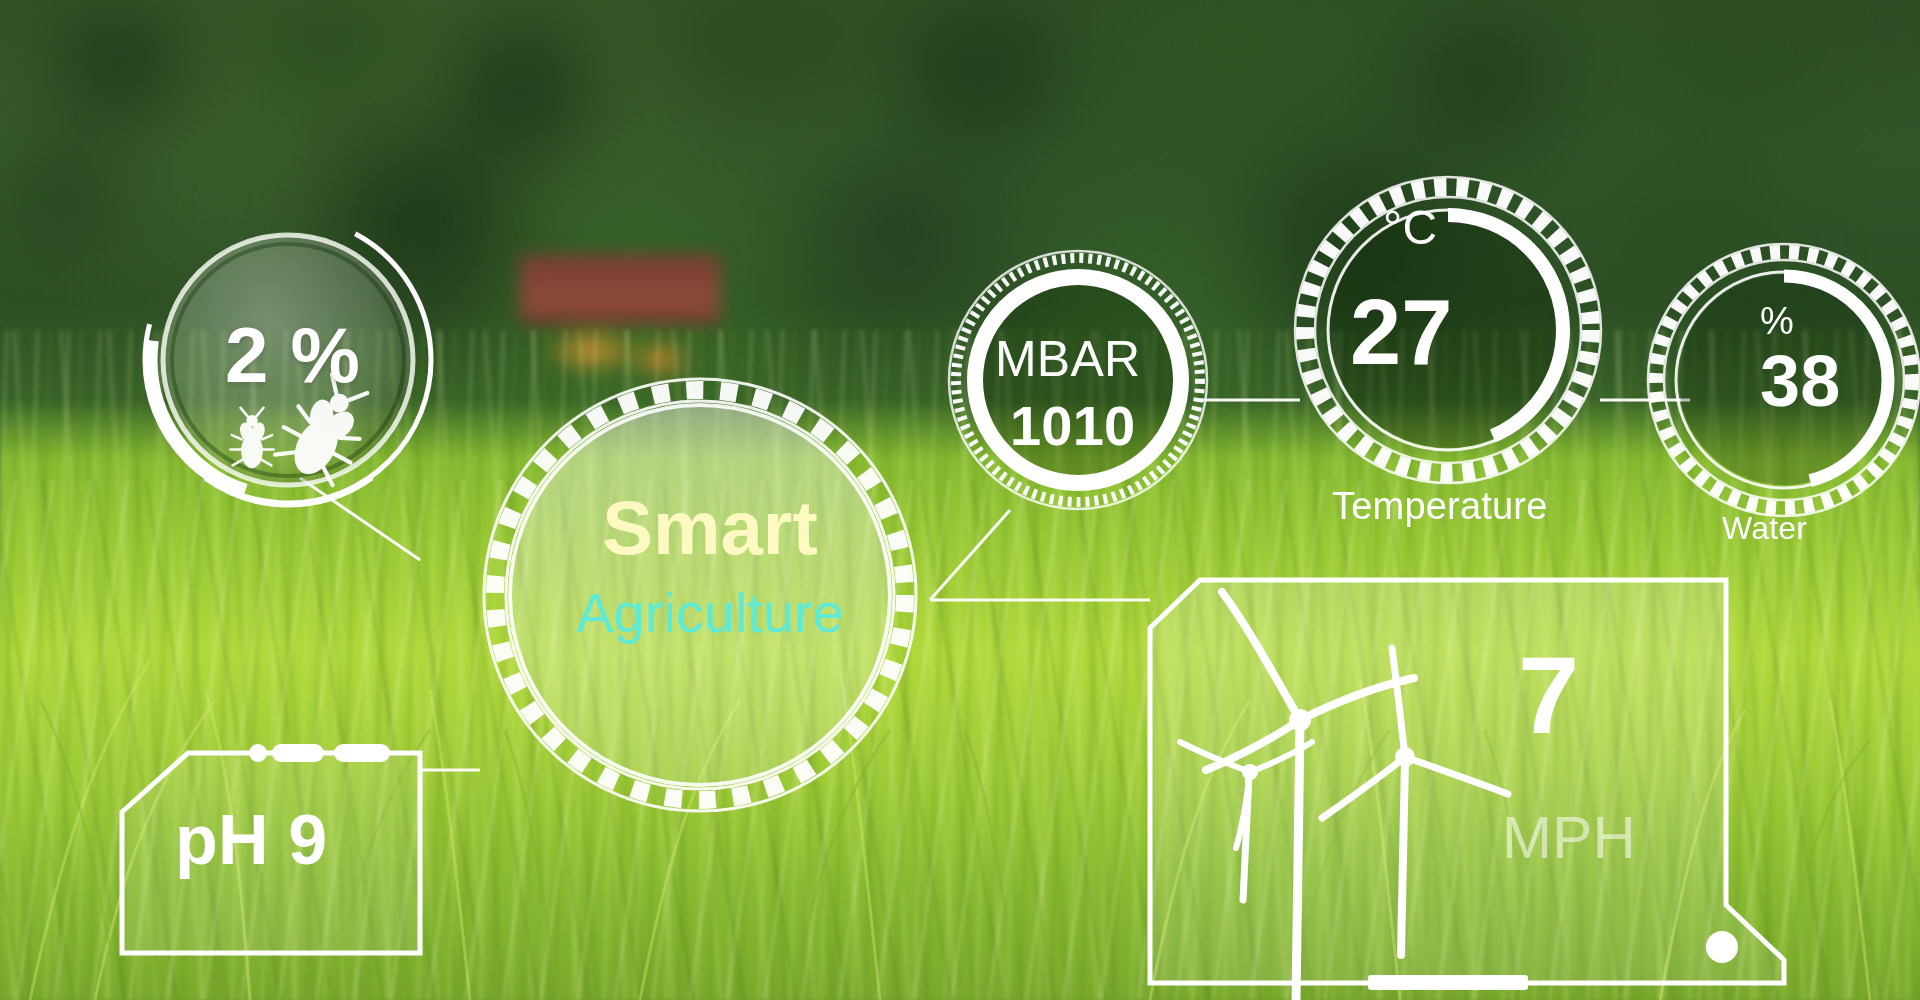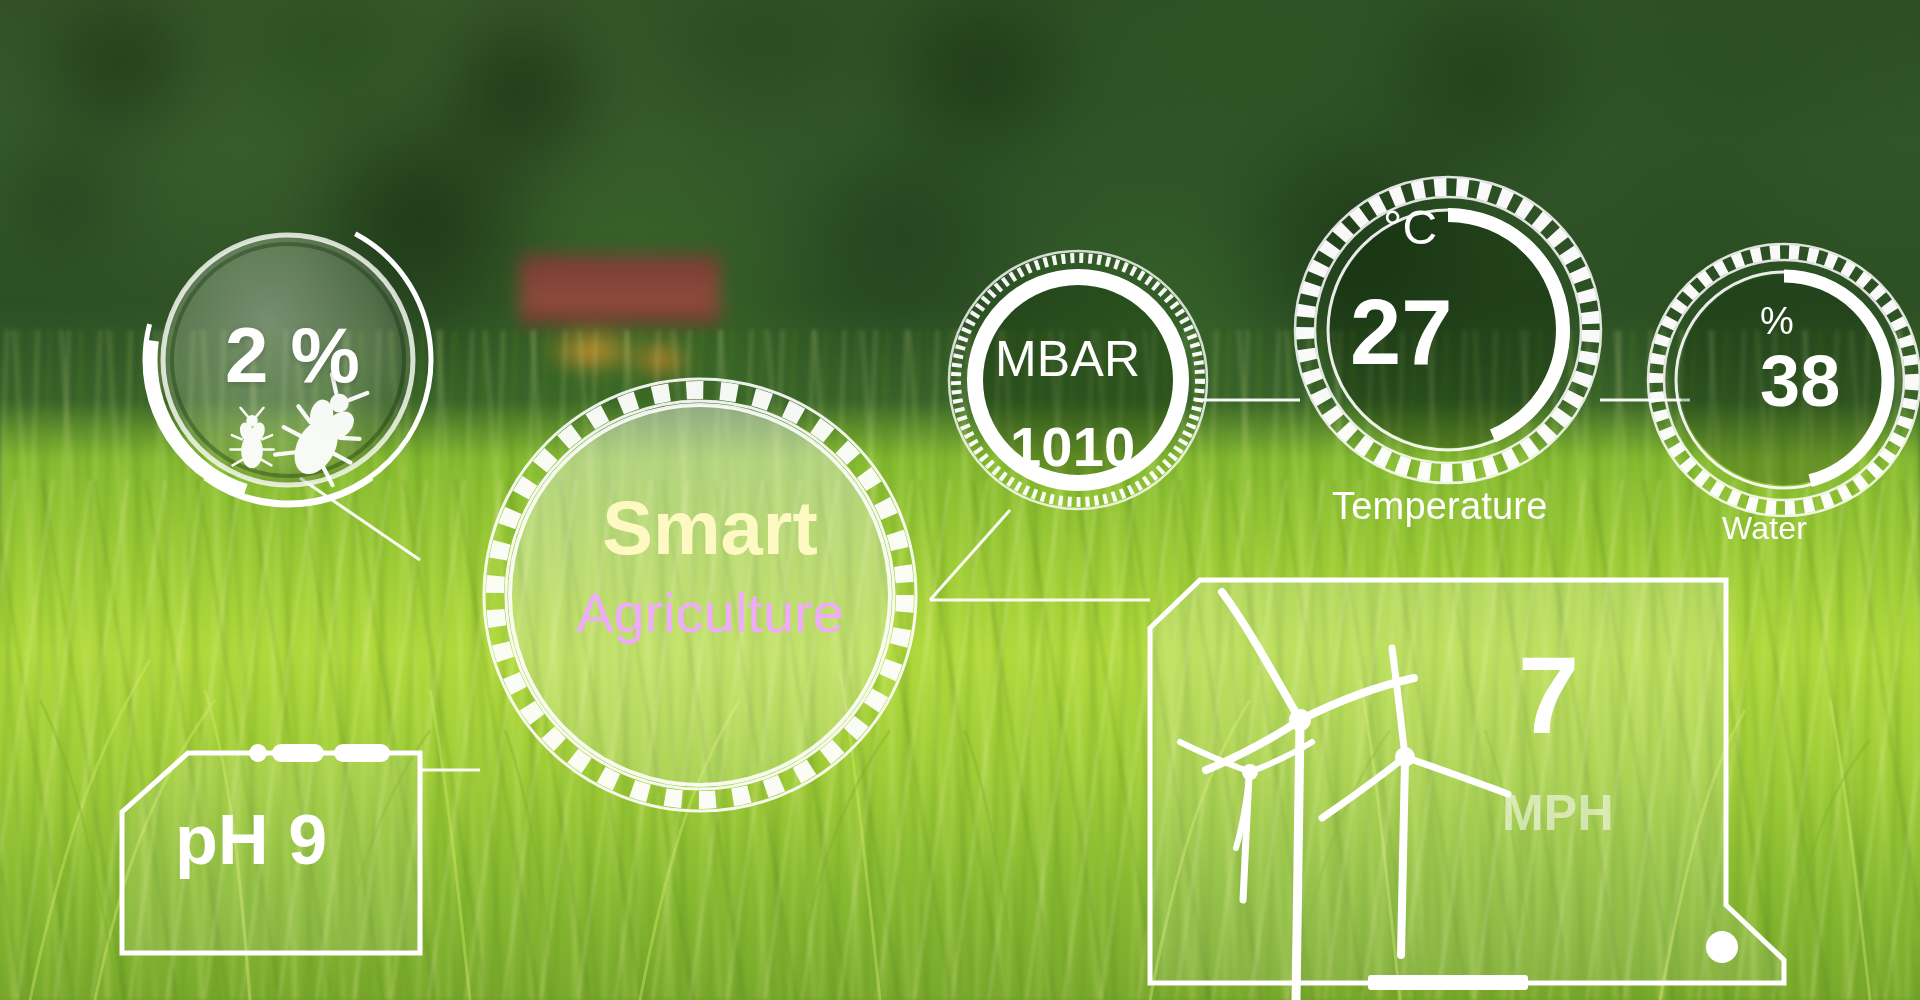--- a/index.html
+++ b/index.html
@@ -92,38 +92,38 @@
 
   
   .hud{position:absolute;inset:0;}
   svg.hud-svg{position:absolute;inset:0;width:1920px;height:1000px;overflow:visible;}
 
   .lbl{position:absolute;color:#fff;letter-spacing:.2px;}
 
   
   #pest-value{left:225px;top:310px;font-size:78px;font-weight:700;text-shadow:0 2px 6px rgba(0,0,0,.18);}
   #mbar-unit{left:995px;top:330px;font-size:50px;font-weight:400;}
-  #mbar-value{left:1010px;top:414px;font-size:56px;font-weight:700;}
+  #mbar-value{left:1010px;top:393px;font-size:56px;font-weight:700;}
   #temp-unit{left:1383px;top:200px;font-size:48px;font-weight:500;}
   #temp-value{left:1350px;top:280px;font-size:92px;font-weight:700;}
   #temp-label{left:1332px;top:485px;font-size:38px;font-weight:400;}
   #water-unit{left:1760px;top:300px;font-size:38px;font-weight:500;}
   #water-value{left:1716px;top:340px;font-size:72px;font-weight:700;margin-left:44px;}
   #water-label{left:1722px;top:510px;font-size:32px;font-weight:400;}
   #ph-value{left:175px;top:800px;font-size:70px;font-weight:700;}
   #wind-value{left:1518px;top:640px;font-size:110px;font-weight:700;line-height:1;}
-  #wind-unit{left:1502px;top:784px;font-size:50px;font-weight:700;color:rgba(255,255,255,.55);}
+  #wind-unit{left:1502px;top:803px;font-size:60px;font-weight:400;color:rgba(255,255,255,.55);}
 
   #brand-title{
     position:absolute;left:540px;top:490px;width:340px;text-align:center;
     font-size:76px;font-weight:700;color:#fef9c3;line-height:1;
   }
   #brand-sub{
     position:absolute;left:520px;top:585px;width:380px;text-align:center;
-    font-size:56px;font-weight:400;color:#f0abfc;line-height:1;
+    font-size:56px;font-weight:400;color:#5eead4;line-height:1;
   }
 </style>
 </head>
 <body>
 
 <div id="stage">
 
   <div class="bg-layer bg-sky"></div>
   <div class="bg-layer bg-canopy"></div>
   <div class="bg-hut"></div>

